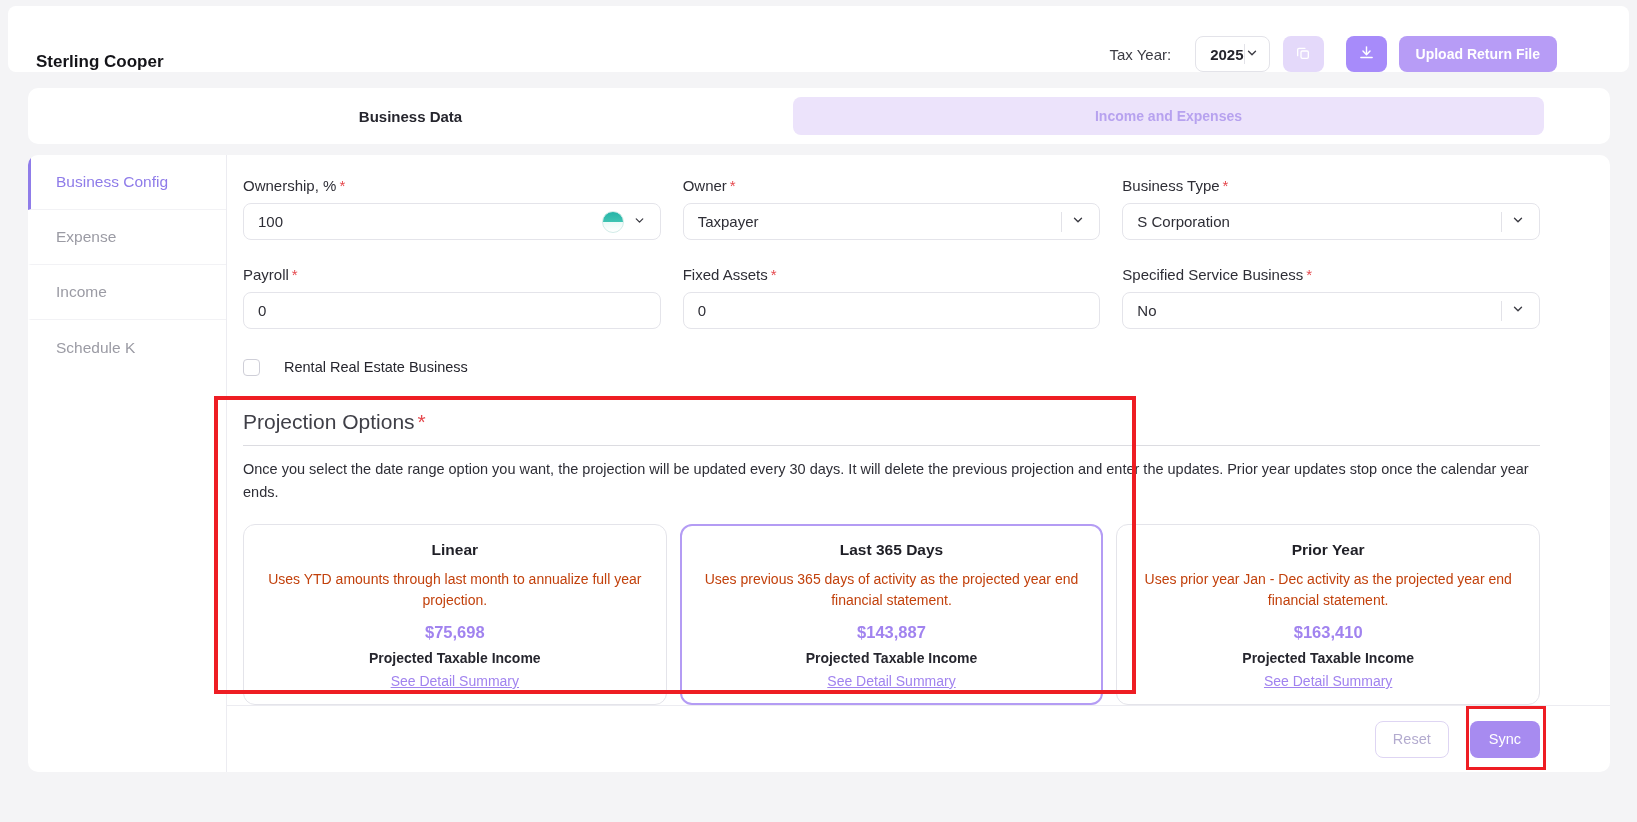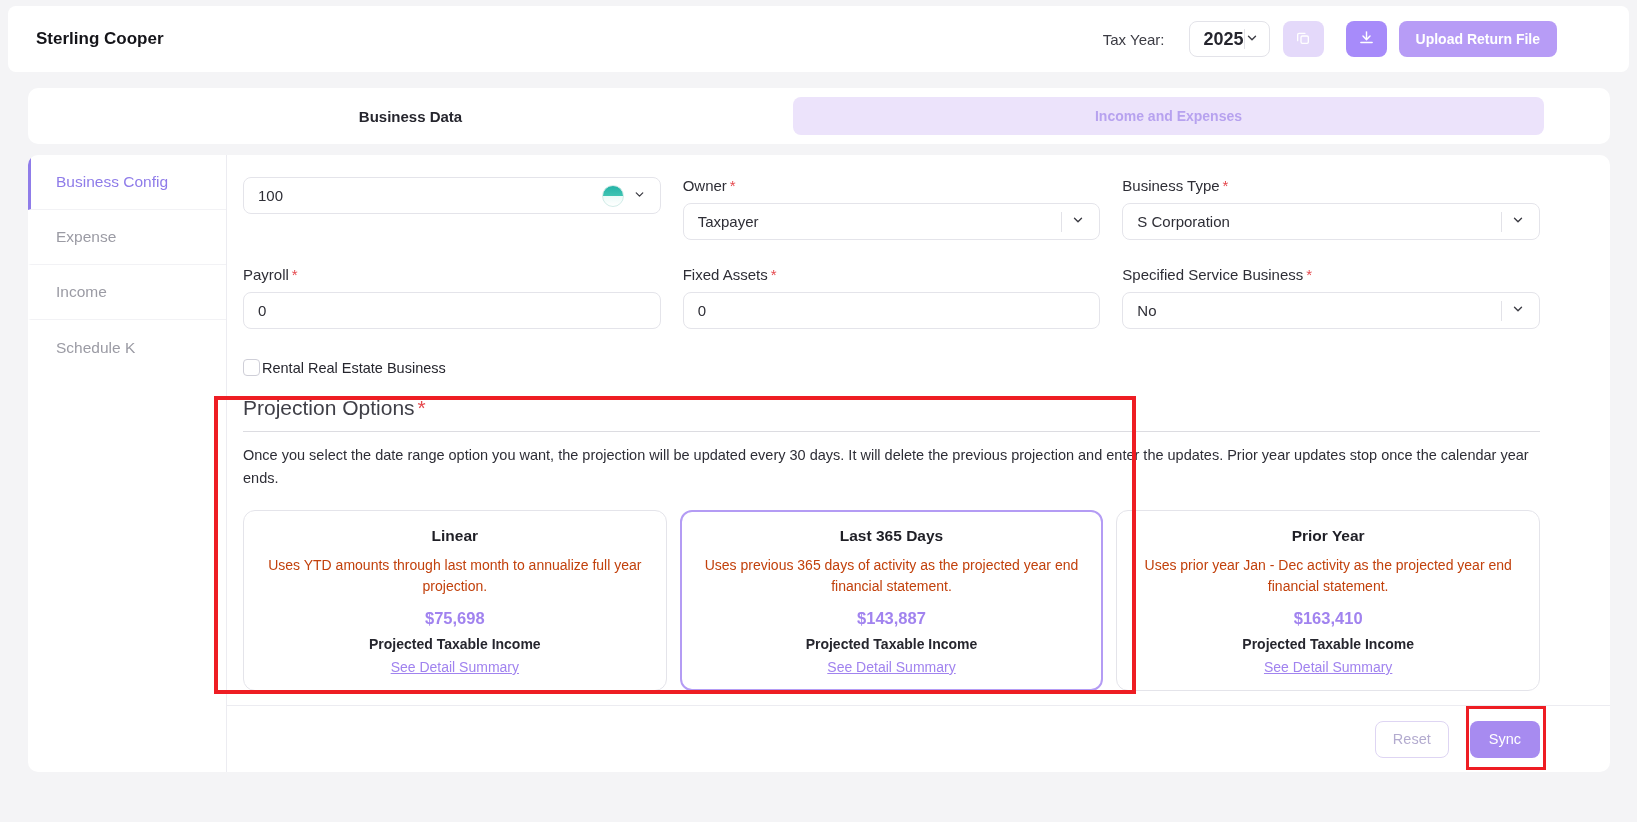--- a/index.html
+++ b/index.html
@@ -2,27 +2,27 @@
 <html><head>
 <meta charset="utf-8">
 <style>
   * { margin:0; padding:0; box-sizing:border-box; }
   html,body { background:#f5f5f7; }
   .page { position:relative; width:1637px; height:822px; background:#f4f4f6;
           font-family:"Liberation Sans", sans-serif; color:#26262e; overflow:hidden; }
 
   
   .header { position:absolute; left:8px; top:6px; width:1621px; height:66px; background:#fff;
-            border-radius:8px; display:flex; align-items:center; padding:0 72px 0 28px; }
+            border-radius:8px; display:flex; align-items:flex-end; padding:0 72px 0 28px; }
   .app-title { font-size:17px; font-weight:700; color:#141419; }
   .header-right { margin-left:auto; display:flex; align-items:center; }
   .tax-year-label { font-size:15px; color:#3c3c44; margin-right:24px; }
   .year-select { height:36px; border:1px solid #e3e3e9; border-radius:8px; background:#fff;
                  display:flex; align-items:center; padding:0 10px 0 14px; 
-                 font-size:18px; font-weight:600; cursor:pointer; }
+                 font-size:15px; font-weight:600; cursor:pointer; }
   .v-div { width:1px; height:20px; background:#e2e2e8; }
   .icon-btn { width:41px; height:36px; border-radius:8px; border:none; display:flex;
               align-items:center; justify-content:center; cursor:pointer; }
   .copy-btn { background:#e4d9fa; margin-left:13px; }
   .download-btn { background:#a78bfa; margin-left:22px; }
   .upload-btn { height:36px; padding:0 17px; background:#b79cf6; color:#fff; font-weight:700;
                 font-size:14px; border:none; border-radius:8px; margin-left:12px; cursor:pointer; }
 
   
   .tabbar { position:absolute; left:28px; top:88px; width:1582px; height:56px; background:#fff;
@@ -49,25 +49,25 @@
   .field { margin-bottom:26px; }
   .field-label { display:block; font-size:15px; color:#2e2e36; margin-bottom:9px; }
   .req { color:#e5484d; margin-left:3px; }
   .control { height:37px; border:1px solid #e4e4ea; border-radius:8px; display:flex;
              align-items:center; padding:0 14px; font-size:15px; color:#2e2e36; background:#fff; }
   .control-input { width:100%; border:none; outline:none; font:inherit; color:inherit; background:transparent; }
   .control-adorn { margin-left:auto; display:flex; align-items:center; gap:9px; }
   .owner-avatar { width:22px; height:22px; border-radius:50%;
                   background:linear-gradient(180deg,#25b3a7 0%, #3ec3b2 48%, #eafaf7 48%, #ffffff 100%);
                   border:1px solid #d2ece8; }
-  .checkbox-row { display:flex; align-items:center; gap:2px; font-size:14.5px; margin-top:4px; cursor:pointer; }
+  .checkbox-row { display:flex; align-items:flex-start; gap:24px; font-size:14.5px; margin-top:4px; cursor:pointer; }
   .checkbox { width:17px; height:17px; border:1.5px solid #cfcfd8; border-radius:4px; background:#fff; }
 
   
-  .section { margin-top:20px; }
+  .section { margin-top:34px; }
   .section-title { font-size:21px; font-weight:400; color:#3f3f47; padding-bottom:11px;
                    border-bottom:1px solid #dcdce1; }
   .section-desc { margin-top:12px; font-size:14.5px; line-height:1.6; color:#2e2e36; max-width:1296px; }
   .cards { margin-top:20px; display:grid; grid-template-columns:1fr 1fr 1fr; gap:13px; }
   .pcard { border:1px solid #e4e4ea; border-radius:12px; padding:16px 20px 14px; text-align:center;
            min-height:170px; background:#fff; cursor:pointer; }
   .pcard.selected { border:2px solid #b49cf4; padding:15px 19px 13px; }
   .pcard-title { font-size:15.5px; font-weight:700; margin-bottom:10px; color:#1f1f26; }
   .pcard-desc { font-size:14px; color:#c2410c; line-height:1.45; }
   .pcard-amount { margin-top:13px; font-size:16.5px; font-weight:700; color:#a183ef; }
@@ -140,20 +140,23 @@
       <div class="side-item">Income</div>
       <div class="side-item">Schedule K</div>
     </aside>
 
     <div class="content-wrap">
       <section class="content">
 
         <div class="form-grid">
 
           <div class="field">
+            <label class="field-label">
+              <span>Ownership, %</span><span class="req">*</span>
+            </label>
             <div class="control">
               <input class="control-input" type="text" value="100" style="">
               <span class="control-adorn">
                 <span class="owner-avatar"></span>
                 <span>
                   <svg viewBox="0 0 24 24" width="13" height="13" fill="none" stroke="#3c3c44" stroke-width="2.4" stroke-linecap="round" stroke-linejoin="round">
                       <path d="M6 9l6 6 6-6"></path>
                     </svg>
                 </span>
               </span>

